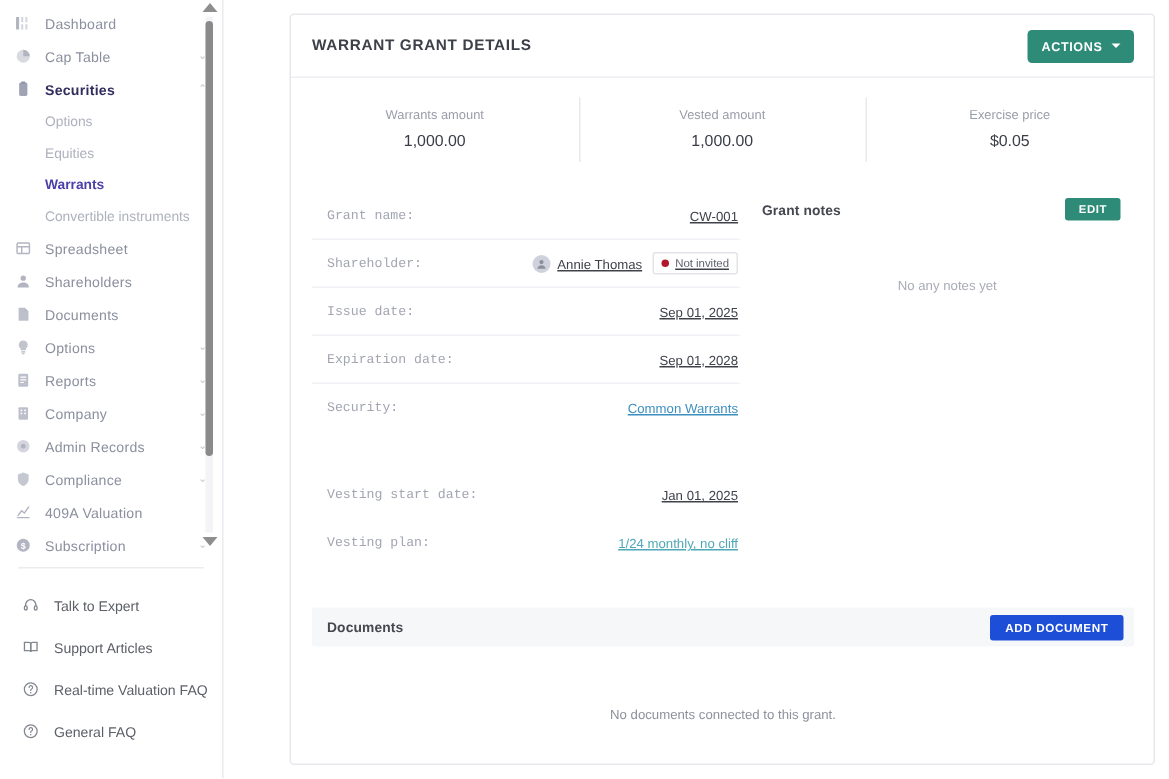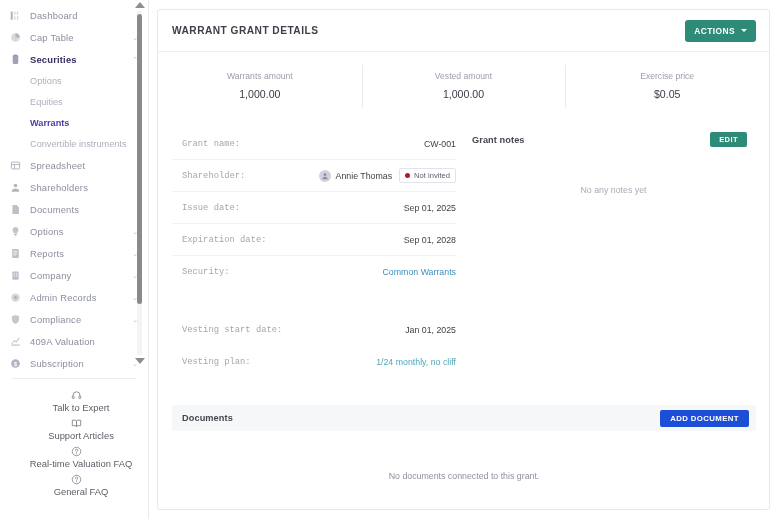--- a/index.html
+++ b/index.html
@@ -4,21 +4,21 @@
 <style>
   * { box-sizing: border-box; }
   html, body {
     margin: 0; padding: 0;
     width: 779px; height: 519px;
     overflow: hidden;
     background: #ffffff;
     font-family: "Liberation Sans", sans-serif;
     -webkit-font-smoothing: antialiased;
   }
-  .app { display: flex; width: 779px; height: 519px; background:#ffffff; }
+  .app { display: flex; width: 779px; height: 519px; background:#ffffff;gap:36px; }
 
   
   .sidebar {
     width: 149px;
     height: 519px;
     background: #ffffff;
     border-right: 1px solid #e9eaee;
     position: relative;
     display: flex;
     flex-direction: column;
@@ -90,21 +90,20 @@
   }
 
   .side-divider { border-top: 1px solid #ebecef; margin: 6px 12px 0 12px; }
 
   .help-list { padding-top: 10px; }
   .help-item {
     display: flex; align-items: center;
     height: 28px;
     padding-left: 14px;
     cursor: pointer;
-    flex-direction: column;
   }
   .help-item .ico {
     width: 13px; height: 13px; flex: 0 0 13px;
     margin-right: 9px; color: #82868f;
     display:flex; align-items:center; justify-content:center;
   }
   .help-label { font-size: 9.4px; color: #5d6068; white-space: nowrap; }
 
   
   .main {
@@ -207,21 +206,21 @@
     display: flex; align-items: center;
     height: 32px;
     border-bottom: 1px solid #f0f1f4;
     padding: 0 1px 0 10px;
   }
   .row.nb { border-bottom: none; }
   .row-label { font-size: 8.8px; color: #a3a6b2; font-family: Liberation Mono, monospace; }
   .row-value {
     margin-left: auto;
     font-size: 8.8px; color: #3f424b;
-    display: flex; align-items: center; gap: 7px;
+    display: flex; align-items: center; gap: 7px; text-decoration: underline;
   }
   .row-value.link { color: #3c8fbf; cursor: pointer; }
   .row-value.link2 { color: #4fa8b8; cursor: pointer; }
   .spacer-row { height: 26px; }
 
   .avatar {
     width: 12px; height: 12px; border-radius: 50%;
     background: #cfd2dd;
     display: inline-flex; align-items: center; justify-content: center;
     color: #8b8f9c; font-size: 8px;

